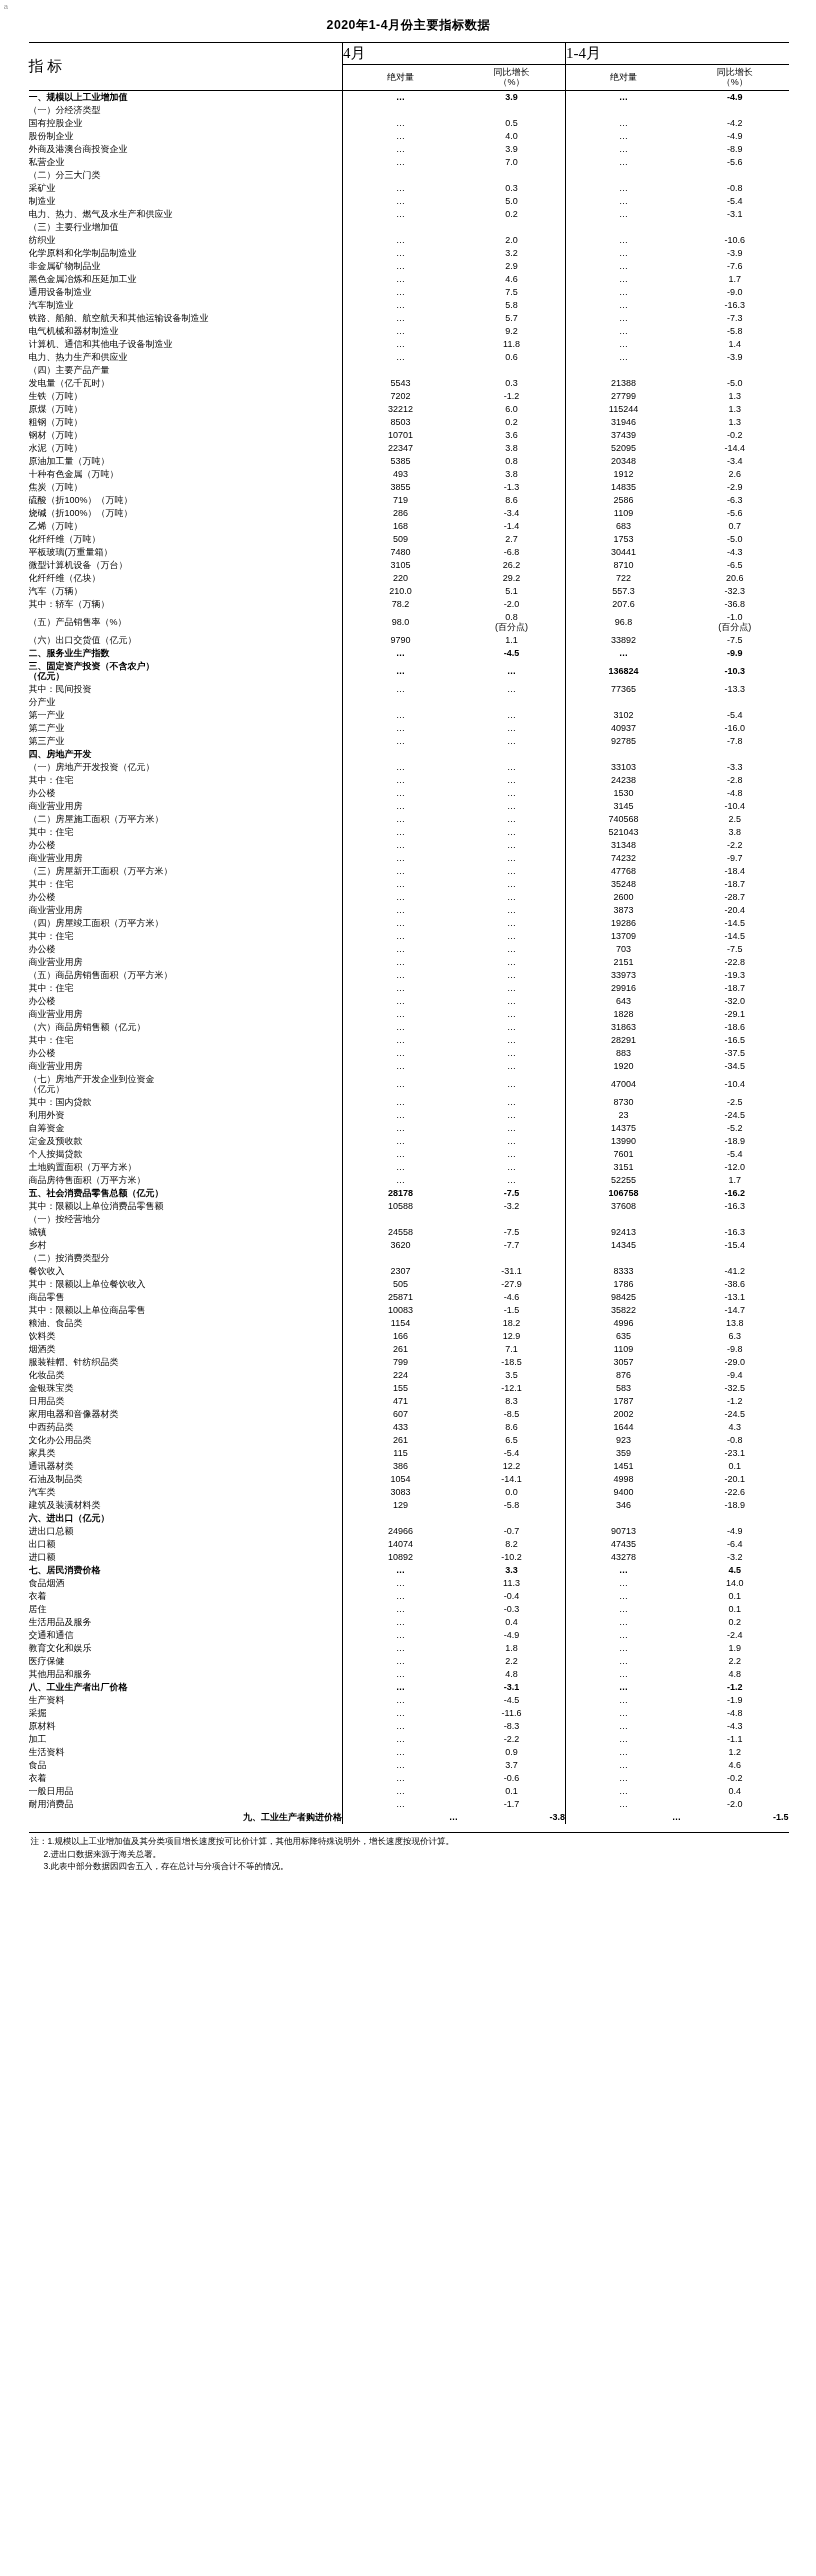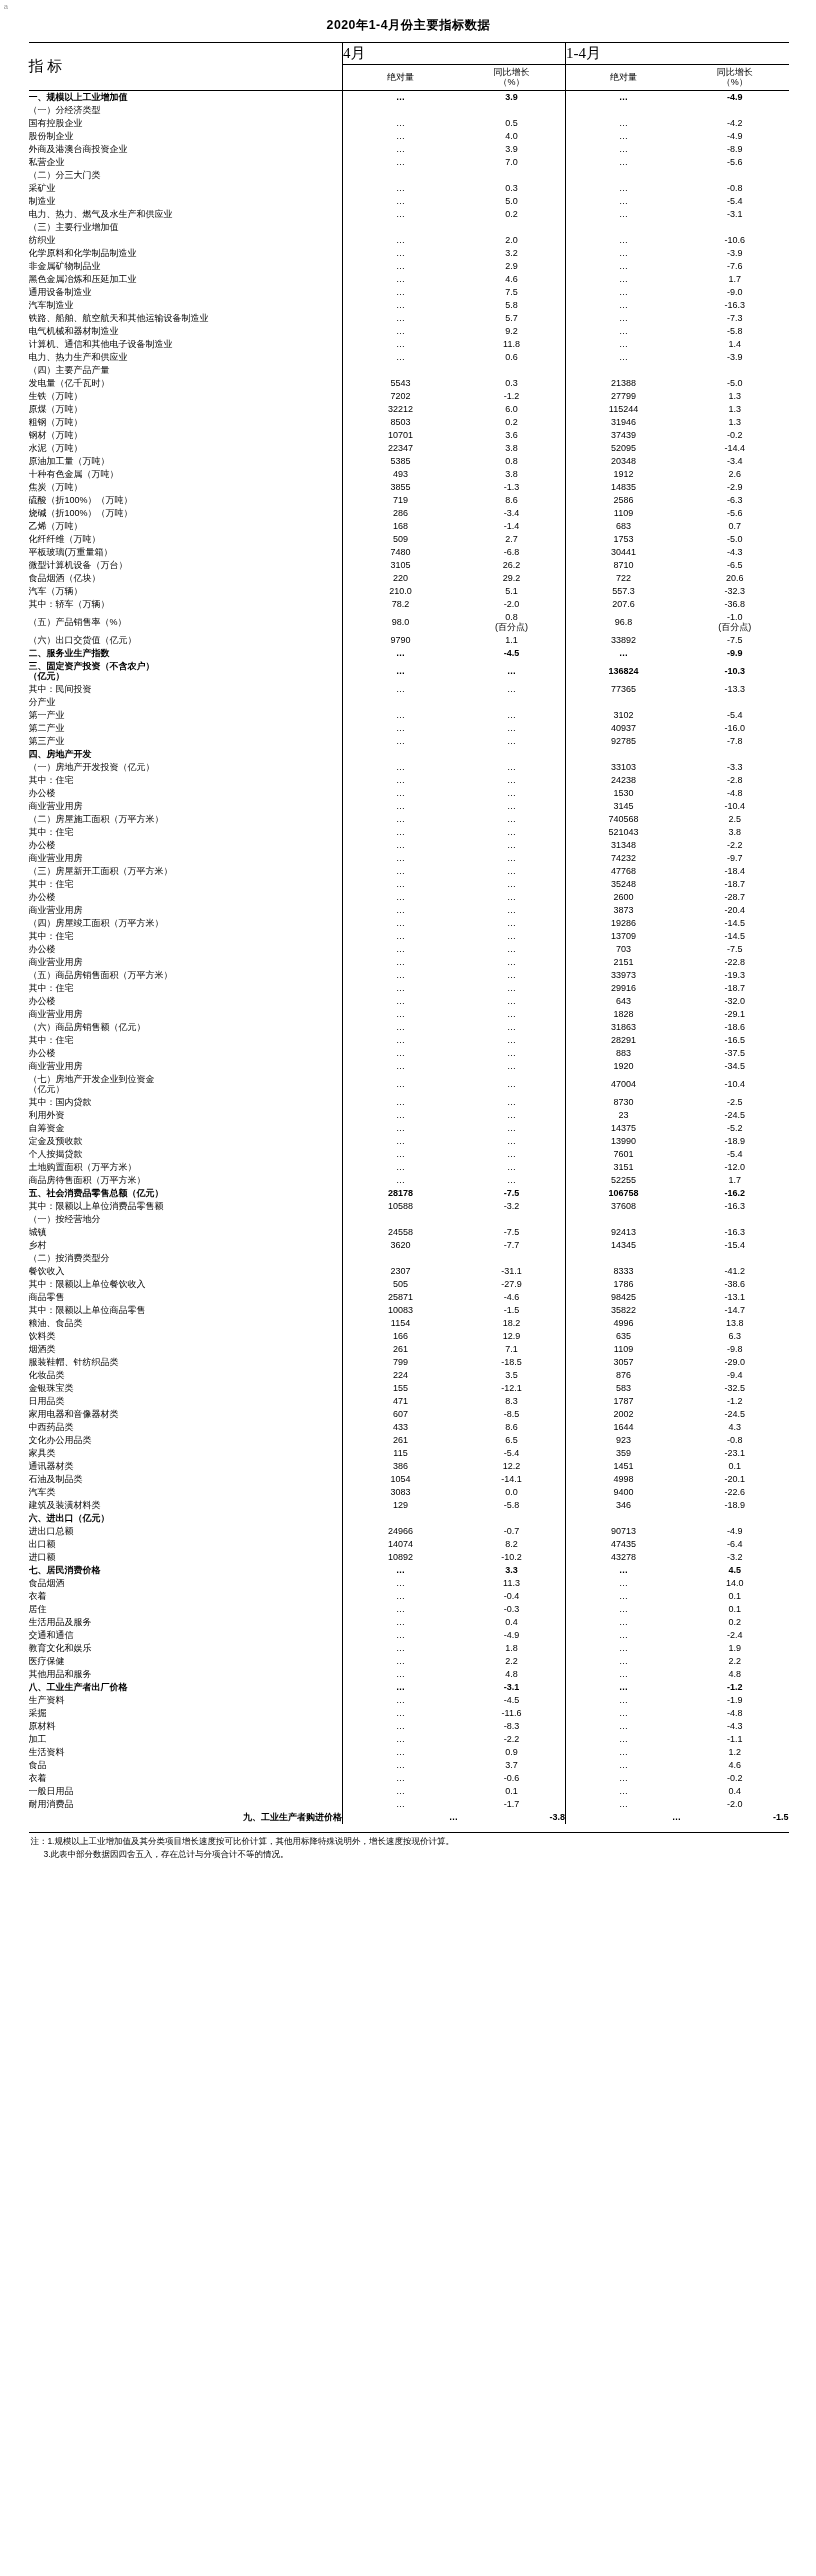--- a/index.html
+++ b/index.html
@@ -390,21 +390,21 @@
           <td class="val ">-4.3</td>
         </tr>
         <tr>
           <td class="ind i2">微型计算机设备（万台）</td>
           <td class="val sep-l">3105</td>
           <td class="val ">26.2</td>
           <td class="val sep-l">8710</td>
           <td class="val ">-6.5</td>
         </tr>
         <tr>
-          <td class="ind i2">食品烟酒（亿块）</td>
+          <td class="ind i2">化纤纤维（亿块）</td>
           <td class="val sep-l">220</td>
           <td class="val ">29.2</td>
           <td class="val sep-l">722</td>
           <td class="val ">20.6</td>
         </tr>
         <tr>
           <td class="ind i2">汽车（万辆）</td>
           <td class="val sep-l">210.0</td>
           <td class="val ">5.1</td>
           <td class="val sep-l">557.3</td>
@@ -1052,16 +1052,17 @@
           <td class="val sep-l b">…</td>
           <td class="val  b">-3.8</td>
           <td class="val sep-l b">…</td>
           <td class="val  b">-1.5</td>
         </tr>
       </tbody>
   </table>
 
   <div class="footer">
     <div>注：1.规模以上工业增加值及其分类项目增长速度按可比价计算，其他用标降特殊说明外，增长速度按现价计算。</div>
+    <div class="f-indent">2.进出口数据来源于海关总署。</div>
     <div class="f-indent">3.此表中部分数据因四舍五入，存在总计与分项合计不等的情况。</div>
   </div>
 </div>
 
 
 </body></html>

